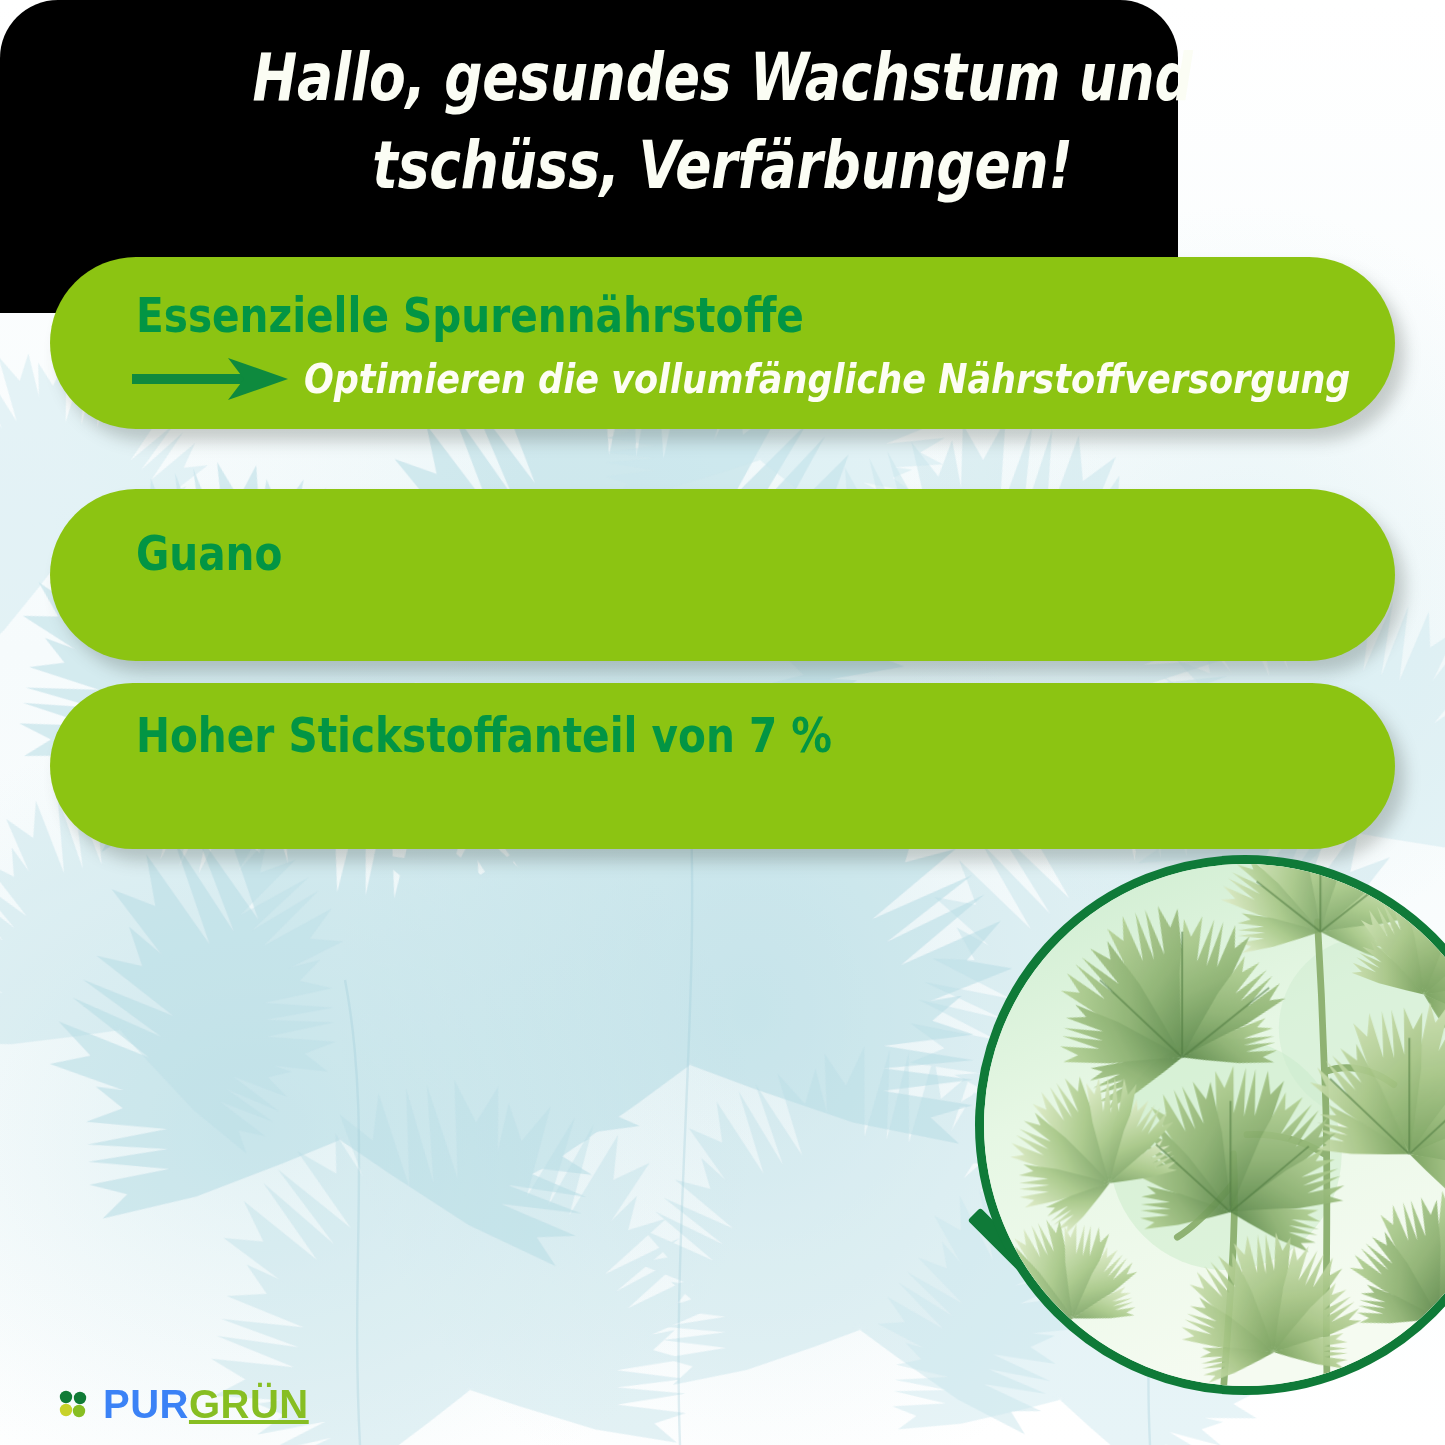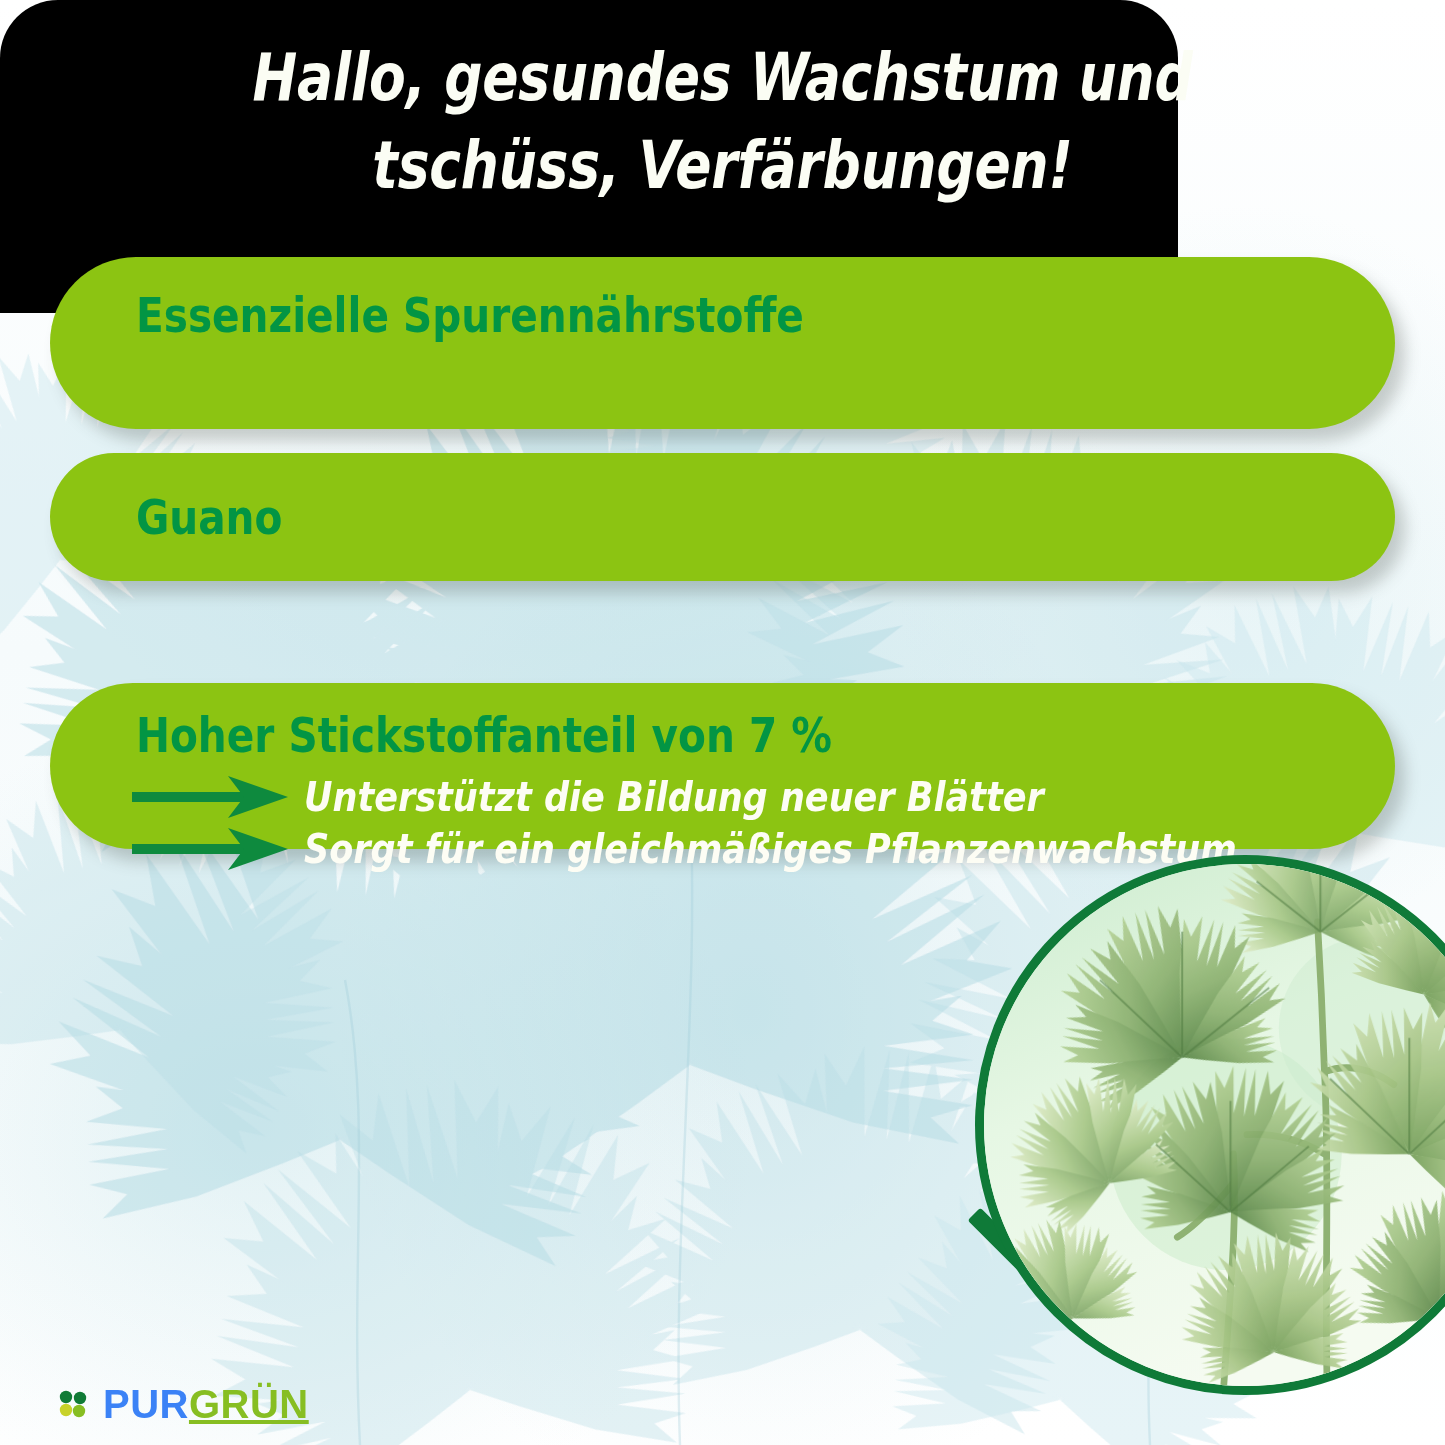--- a/index.html
+++ b/index.html
@@ -75,21 +75,21 @@
 
   
   .card {
     position: absolute;
     background: #8CC412;
     border-radius: 86px;
     box-shadow: 10px 12px 16px rgba(60,70,60,0.26);
     text-decoration: underline;
   }
   #card-0 { left: 50px;  top: 257px; width: 1345px; height: 172px; }
-  #card-1 { left: 50px;  top: 453px; width: 1345px; height: 128px; text-align: center; }
+  #card-1 { left: 50px;  top: 489px; width: 1345px; height: 172px; text-align: center; }
   #card-2 { left: 50px;  top: 683px; width: 1345px; height: 166px; }
 
   .card-heading {
     position: absolute;
     left: 86px;
     color: #029544;
     font-family: "Liberation Sans Narrow", "DejaVu Sans Condensed", "Liberation Sans", sans-serif;
     font-weight: 700;
     font-size: 48px;
     line-height: 1;
@@ -244,44 +244,37 @@
     </svg>
   </div>
 
   <div class="header-panel">
     <div class="header-title">Hallo, gesundes Wachstum und
 tschüss, Verfärbungen!</div>
   </div>
 
   <div class="card" id="card-0">
     <div class="card-heading">Essenzielle Spurennährstoffe</div>
-  </div>
-
-  <div class="card" id="card-1">
-    <div class="card-heading">Guano</div>
-  </div>
-
-  <div class="card" id="card-2">
-    <div class="card-heading">Hoher Stickstoffanteil von 7 %</div>
     <div class="bullet-list">
       <div class="bullet">
         <svg class="arrow-icon" viewBox="0 0 156 46">
           <rect x="0" y="18" width="116" height="10" fill="#0E8A3E"></rect>
           <path d="M96,2 L156,23 L96,44 L112,23 Z" fill="#0E8A3E"></path>
         </svg>
-        <span class="bullet-text">Unterstützt die Bildung neuer Blätter</span>
-      </div>
-      <div class="bullet">
-        <svg class="arrow-icon" viewBox="0 0 156 46">
-          <rect x="0" y="18" width="116" height="10" fill="#0E8A3E"></rect>
-          <path d="M96,2 L156,23 L96,44 L112,23 Z" fill="#0E8A3E"></path>
-        </svg>
-        <span class="bullet-text">Sorgt für ein gleichmäßiges Pflanzenwachstum</span>
+        <span class="bullet-text">Optimieren die vollumfängliche Nährstoffversorgung</span>
       </div>
     </div>
+  </div>
+
+  <div class="card" id="card-1">
+    <div class="card-heading">Guano</div>
+  </div>
+
+  <div class="card" id="card-2">
+    <div class="card-heading">Hoher Stickstoffanteil von 7 %</div>
   </div>
 
   <div class="magnifier">
     <div class="mag-handle"></div>
     <div class="mag-circle">
       <svg class="mag-photo" viewBox="0 0 540 540">
         <defs>
           <linearGradient id="lensbg" x1="0" y1="0" x2="0.4" y2="1">
             <stop offset="0%" stop-color="#cdeccf"></stop>
             <stop offset="45%" stop-color="#e6f7e4"></stop>

